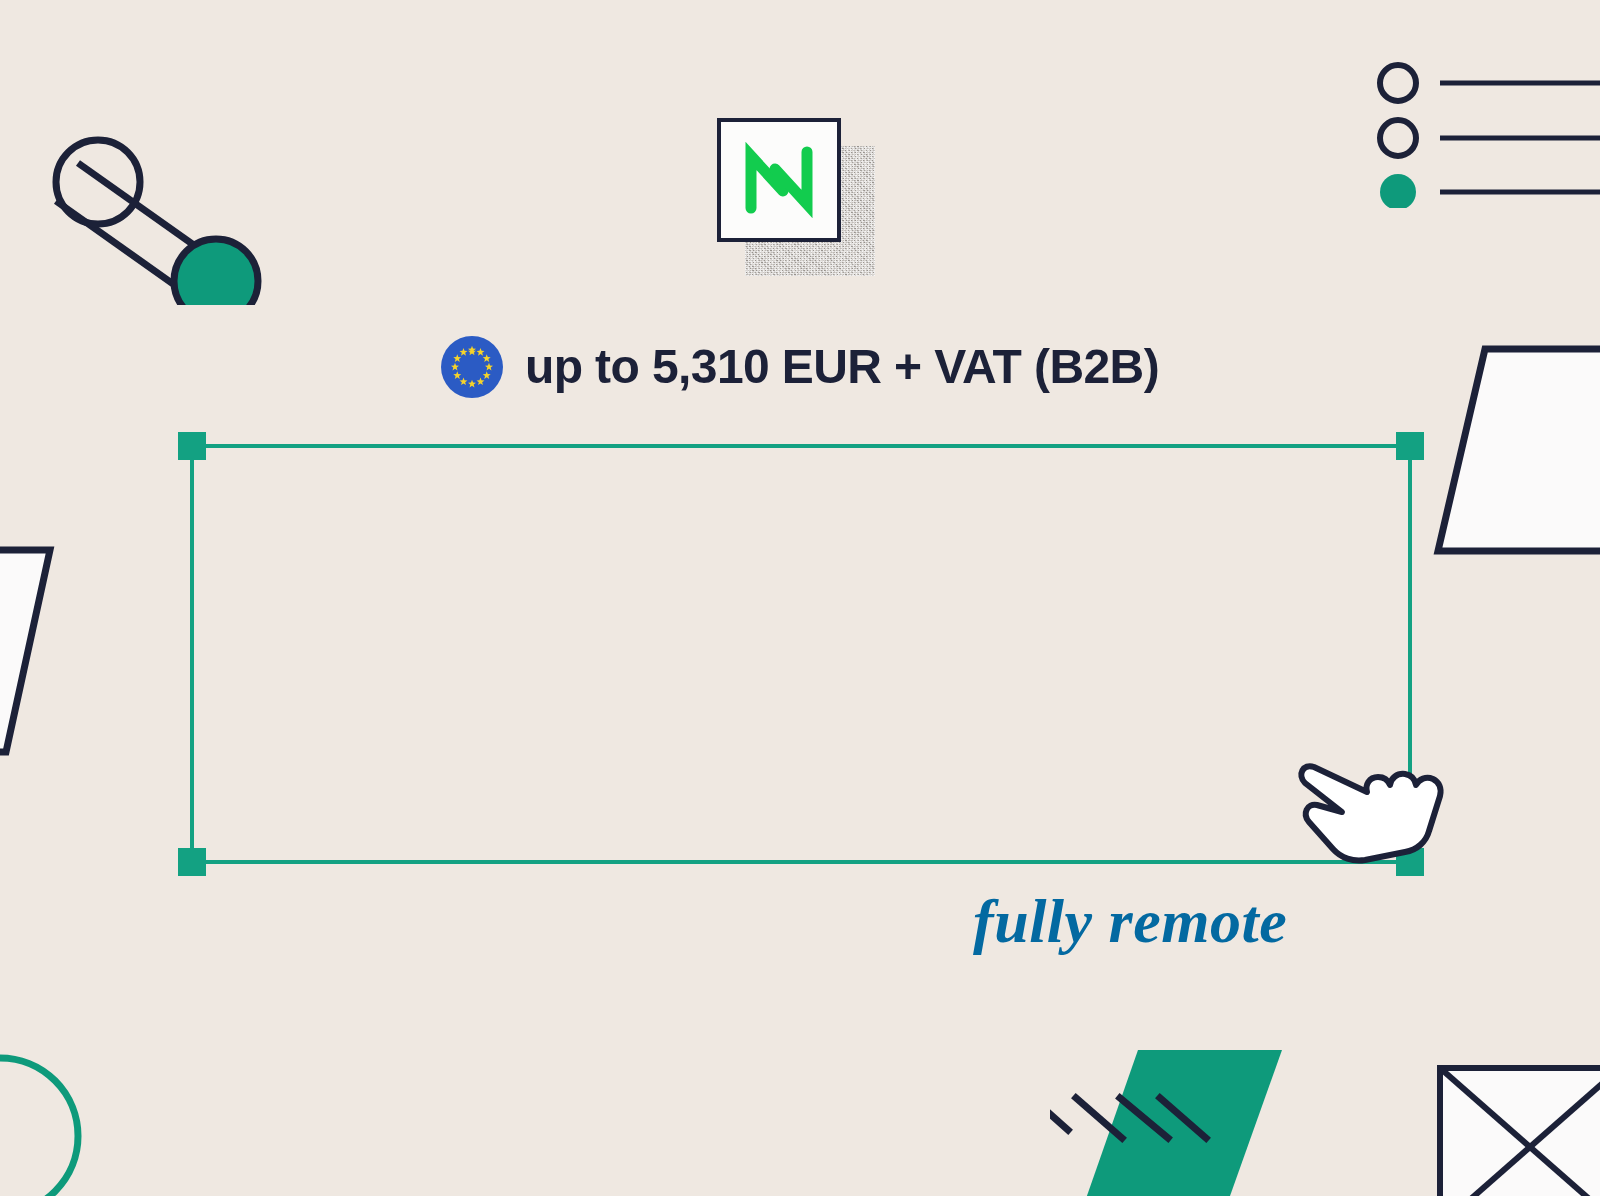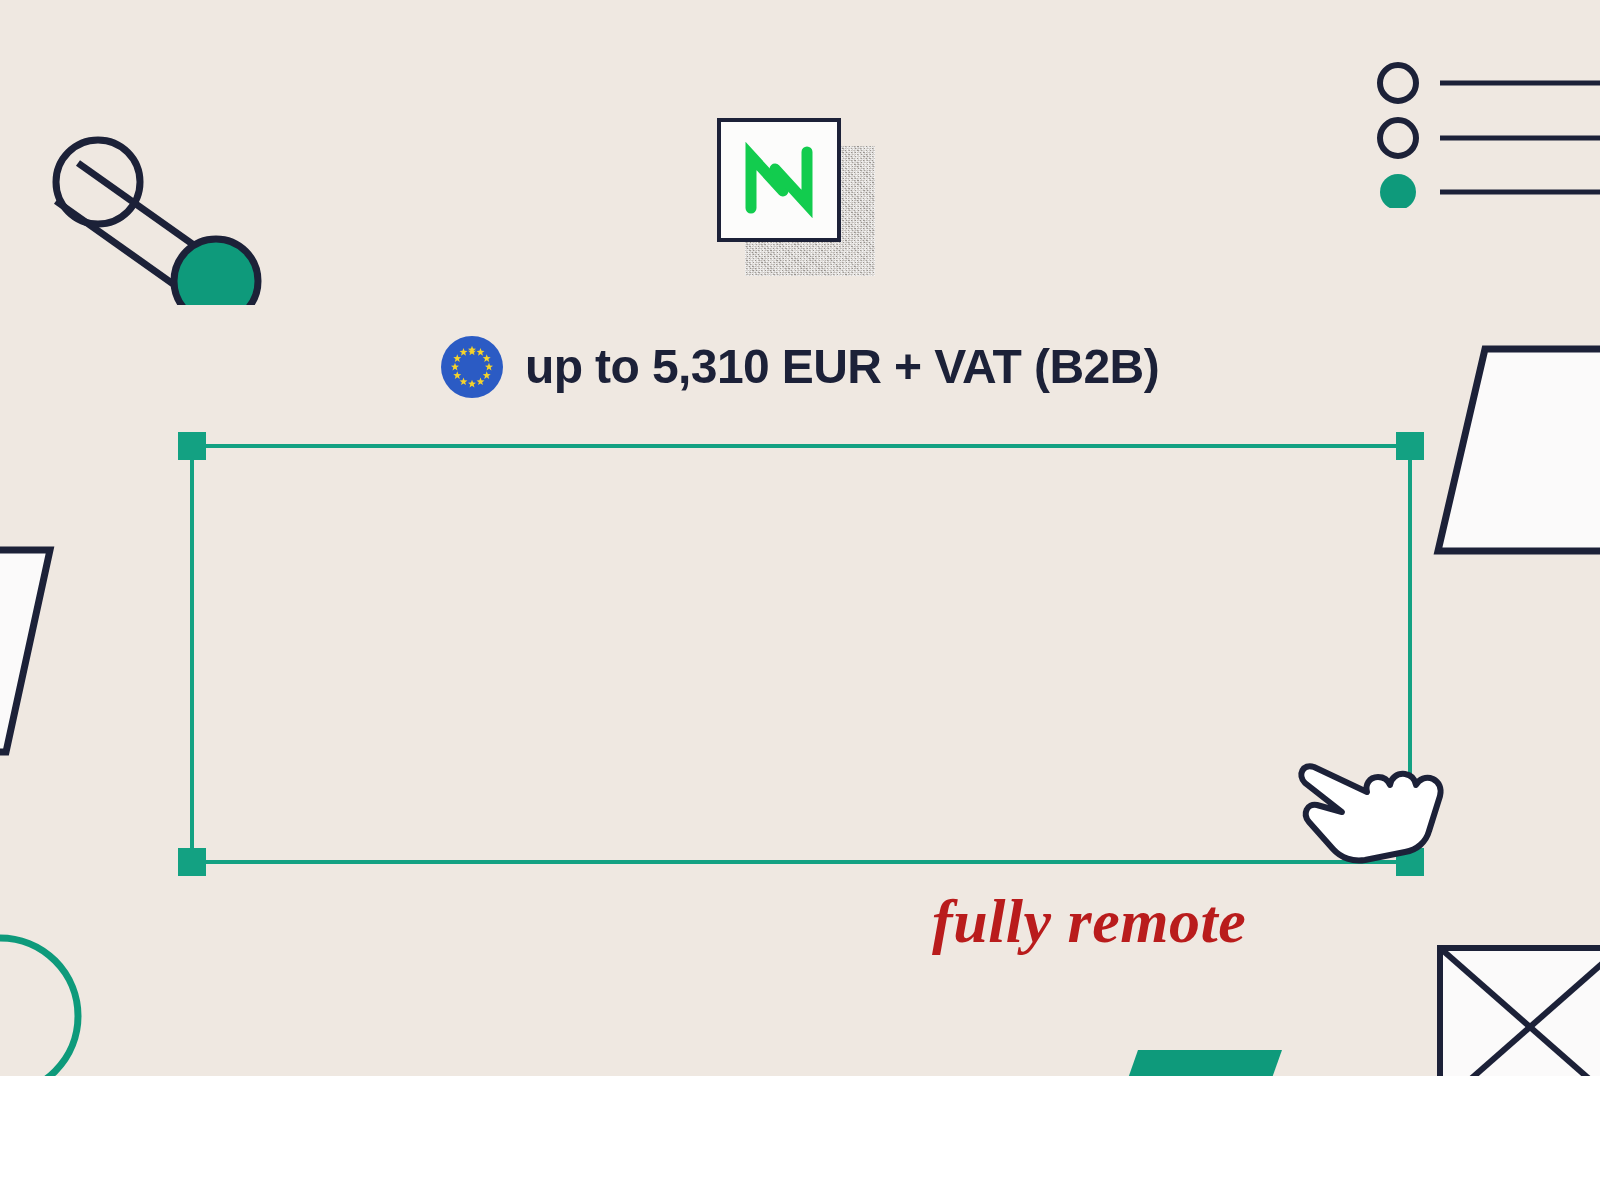--- a/index.html
+++ b/index.html
@@ -8,21 +8,21 @@
   }
   body {
     width: 1600px;
     height: 1200px;
     overflow: hidden;
     font-family: "Liberation Sans", sans-serif;
   }
   #stage {
     position: relative;
     width: 1600px;
-    height: 1076px;
+    height: 1196px;
     background: #EFE8E1;
     overflow: hidden;
   }
 
   
   .deco { position: absolute; }
 
   
   #cylinder { left: 40px; top: 115px; width: 240px; height: 190px; }
 
@@ -131,27 +131,27 @@
     line-height: 1.12;
     letter-spacing: -4px;
     color: #1C2138;
     white-space: normal;
   }
   #headline .accent { color: #12A17F; }
 
   
   #fully-remote {
     position: absolute;
-    left: 932px;
+    left: 973px;
     top: 890px;
     font-family: "Liberation Serif", serif;
     font-style: italic;
     font-weight: bold;
     font-size: 62px;
-    color: #b91c1c;
+    color: #0369a1;
     letter-spacing: 0.5px;
     line-height: 1;
   }
 
   
   #cursor-hand {
     position: absolute;
     left: 1293px;
     top: 736px;
     width: 160px;

